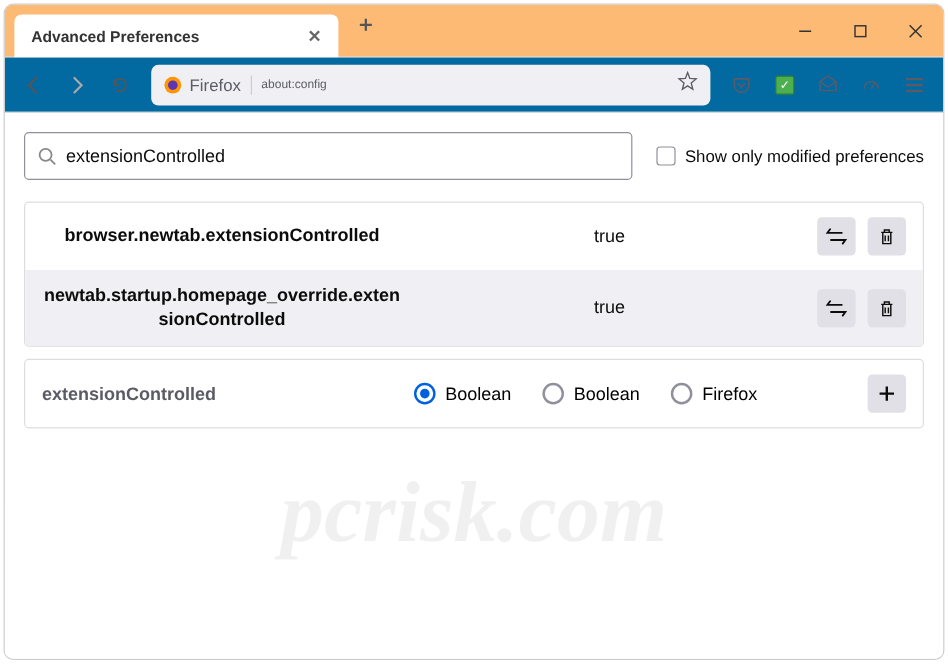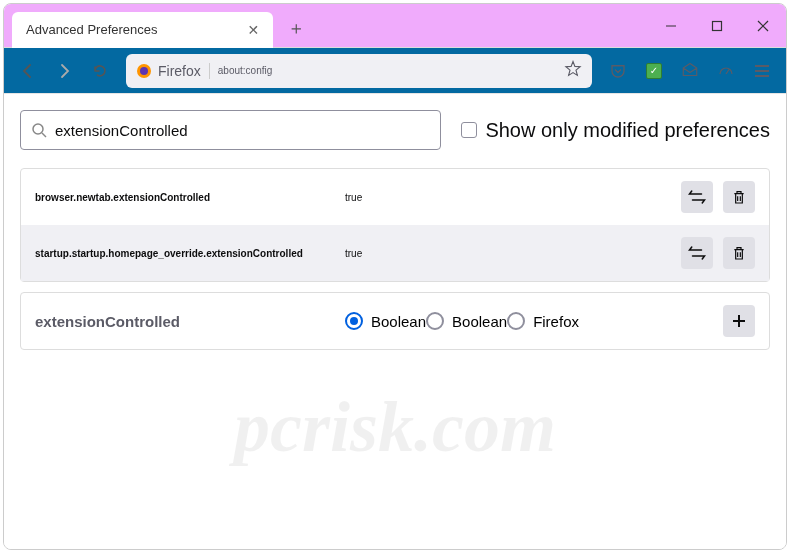--- a/index.html
+++ b/index.html
@@ -21,24 +21,24 @@
       width: 784px;
       height: 547px;
       margin: 3px;
       background: #fff;
       overflow: hidden;
       display: flex;
       flex-direction: column;
     }
     .titlebar {
       height: 44px;
-      background: #f0abfc;
-      display: flex;
-      align-items: center;
+      background: #fdba74;
+      display: flex;
       border-bottom: 1px solid #ddd;
+      font-weight: bold;
     }
     .tab {
       display: flex;
       align-items: center;
       background: #fff;
       height: 36px;
       margin-left: 8px;
       margin-top: 8px;
       padding: 0 14px;
       border-radius: 6px 6px 0 0;
@@ -167,41 +167,42 @@
       border: none;
       outline: none;
       font-size: 15px;
       flex: 1;
       color: #0c0c0d;
     }
     .checkbox-row {
       display: flex;
       align-items: center;
       gap: 8px;
-      font-size: 20px;
+      font-size: 14px;
       color: #0c0c0d;
     }
     .checkbox {
       width: 16px;
       height: 16px;
       border: 1px solid #8f8f9d;
       border-radius: 3px;
       cursor: pointer;
     }
     .prefs {
       margin-top: 18px;
       border: 1px solid #ddd;
       border-radius: 4px;
     }
     .pref-row {
       display: flex;
       align-items: center;
       padding: 12px 14px;
       gap: 10px;
-      font-size: 10px;
+      font-size: 15px;
+      text-align: center;
     }
     .pref-row.striped { background: #f0f0f4; }
     .pref-name {
       width: 300px;
       font-weight: 700;
       color: #0c0c0d;
       word-break: break-word;
       line-height:1.3;
     }
     .pref-value {
@@ -230,20 +231,21 @@
       gap: 10px;
       font-size: 15px;
     }
     .new-pref-name {
       width: 270px;
       color: #5b5b66;
       font-weight: 600;
     }
     .radio-group {
       display: flex;
+      gap: 26px;
       flex: 1;
       align-items: center;
       padding-left: 30px;
     }
     .radio-item {
       display: flex;
       align-items: center;
       gap: 8px;
       cursor: pointer;
     }
@@ -391,21 +393,21 @@
               <path d="M7 8 L2 8 L5 4 M17 16 L22 16 L19 20 M2 8 L18 8 M22 16 L6 16" fill="none" stroke="#0c0c0d" stroke-width="2" stroke-linecap="round"></path>
             </svg>
         </div>
         <div class="pref-btn">
           <svg width="16" height="16" viewBox="0 0 24 24">
               <path d="M5 7 L19 7 M9 7 L9 4 L15 4 L15 7 M7 7 L7 21 L17 21 L17 7 M10 11 L10 18 M14 11 L14 18" fill="none" stroke="#0c0c0d" stroke-width="1.8"></path>
             </svg>
         </div>
       </div>
       <div class="pref-row striped">
-        <div class="pref-name">startup.startup.homepage_override.extensionControlled</div>
+        <div class="pref-name">newtab.startup.homepage_override.extensionControlled</div>
         <div class="pref-value">true</div>
         <div class="pref-btn">
           <svg width="18" height="18" viewBox="0 0 24 24">
               <path d="M7 8 L2 8 L5 4 M17 16 L22 16 L19 20 M2 8 L18 8 M22 16 L6 16" fill="none" stroke="#0c0c0d" stroke-width="2" stroke-linecap="round"></path>
             </svg>
         </div>
         <div class="pref-btn">
           <svg width="16" height="16" viewBox="0 0 24 24">
               <path d="M5 7 L19 7 M9 7 L9 4 L15 4 L15 7 M7 7 L7 21 L17 21 L17 7 M10 11 L10 18 M14 11 L14 18" fill="none" stroke="#0c0c0d" stroke-width="1.8"></path>
             </svg>

